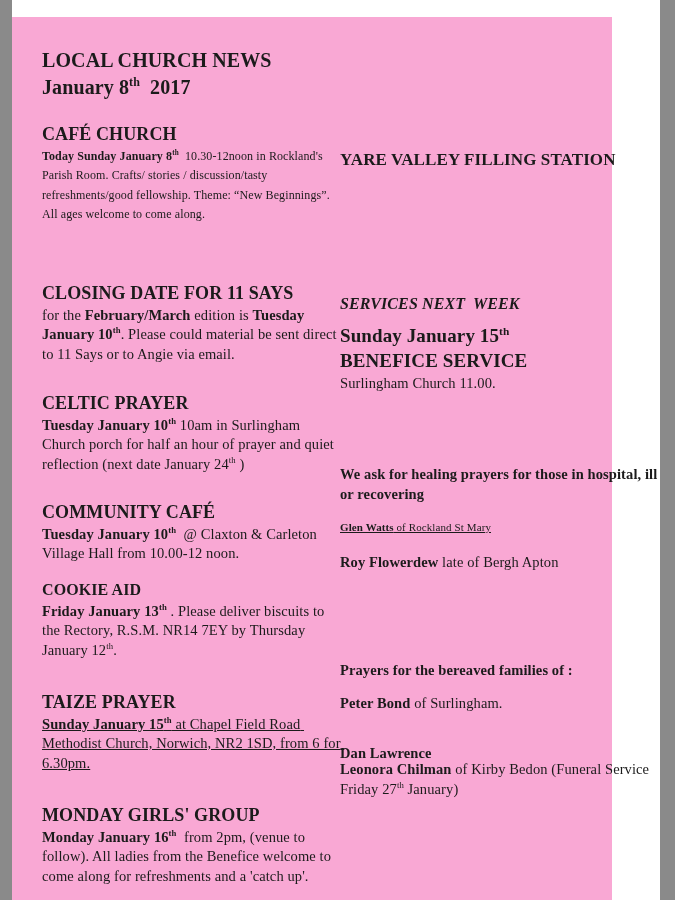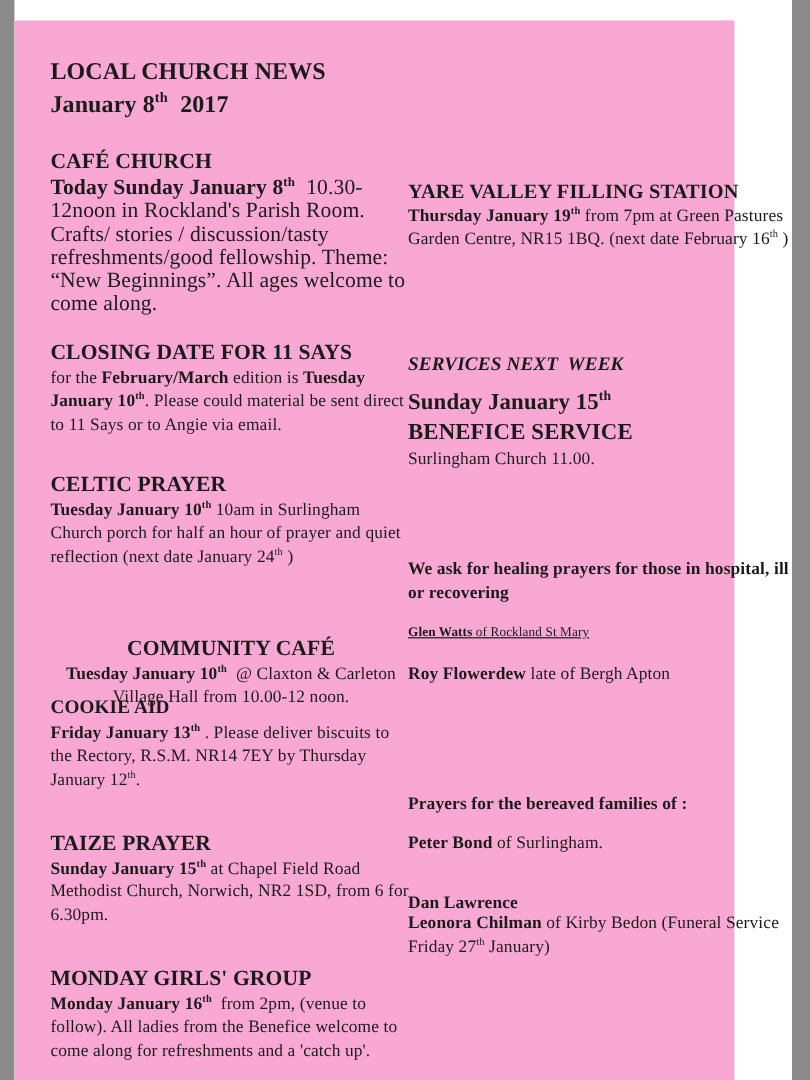--- a/index.html
+++ b/index.html
@@ -47,51 +47,50 @@
 <div class="gutter left" style="background: rgb(138, 138, 138);"></div>
 <div class="gutter right" style="background: rgb(138, 138, 138);"></div>
 <div id="document-page">
     <div class="column" style="left: 30px; width: 301px;">
       <div class="section" style="top: 30px;">
         <div class="para" style="font-size: 20px; line-height: 27px;"><span class="b">LOCAL CHURCH NEWS</span></div>
         <div class="para" style="font-size: 20px; line-height: 27px;"><span class="b">January 8</span><sup class="b">th</sup><span class="b">  2017</span></div>
       </div>
       <div class="section" style="top: 105px;">
         <div class="para heading" style="font-size: 18px; line-height: 25px;"><span class="b">CAFÉ CHURCH</span></div>
-        <div class="para" style="font-size: 18px; line-height: 19.3px;"><span class="b">Today Sunday January 8</span><sup class="b">th</sup><span>  10.30-12noon in Rockland's Parish Room. Crafts/ stories / discussion/tasty refreshments/good fellowship. Theme: “New Beginnings”. All ages welcome to come along.</span></div>
+        <div class="para" style="font-size: 12px; line-height: 19.3px;"><span class="b">Today Sunday January 8</span><sup class="b">th</sup><span>  10.30-12noon in Rockland's Parish Room. Crafts/ stories / discussion/tasty refreshments/good fellowship. Theme: “New Beginnings”. All ages welcome to come along.</span></div>
       </div>
       <div class="section" style="top: 264px;">
         <div class="para heading" style="font-size: 18px; line-height: 25px;"><span class="b">CLOSING DATE FOR 11 SAYS</span></div>
         <div class="para" style="font-size: 14.5px; line-height: 19.3px;"><span>for the </span><span class="b">February/March</span><span> edition is </span><span class="b">Tuesday January 10</span><sup class="b">th</sup><span>. Please could material be sent direct to 11 Says or to Angie via email.</span></div>
       </div>
       <div class="section" style="top: 374px;">
         <div class="para heading" style="font-size: 18px; line-height: 25px;"><span class="b">CELTIC PRAYER</span></div>
         <div class="para" style="font-size: 14.5px; line-height: 19.3px;"><span class="b">Tuesday January 10</span><sup class="b">th</sup><span> 10am in Surlingham Church porch for half an hour of prayer and quiet reflection (next date January 24</span><sup>th</sup><span> )</span></div>
       </div>
-      <div class="section" style="top: 511px; text-align: center;">
+      <div class="section" style="top: 483px;">
         <div class="para heading" style="font-size: 18px; line-height: 25px;"><span class="b">COMMUNITY CAFÉ</span></div>
         <div class="para" style="font-size: 14.5px; line-height: 19.3px;"><span class="b">Tuesday January 10</span><sup class="b">th</sup><span>  @ Claxton &amp; Carleton Village Hall from 10.00-12 noon.</span></div>
       </div>
       <div class="section" style="top: 560px;">
         <div class="para heading" style="font-size: 16px; line-height: 25px;"><span class="b">COOKIE AID</span></div>
         <div class="para" style="font-size: 14.5px; line-height: 19.3px;"><span class="b">Friday January 13</span><sup class="b">th</sup><span> . Please deliver biscuits to the Rectory, R.S.M. NR14 7EY by Thursday January 12</span><sup>th</sup><span>.</span></div>
       </div>
       <div class="section" style="top: 673px;">
         <div class="para heading" style="font-size: 18px; line-height: 25px;"><span class="b">TAIZE PRAYER</span></div>
-        <div class="para" style="font-size: 14.5px; line-height: 19.3px;"><span class="b">Sunday January 15</span><sup class="b">th</sup><span> at Chapel Field Road Methodist Church, Norwich, NR2 1SD, from 6 for 6.30pm.</span></div>
+        <div class="para" style="font-size: 14.5px; line-height: 19.3px; text-decoration: underline;"><span class="b">Sunday January 15</span><sup class="b">th</sup><span> at Chapel Field Road Methodist Church, Norwich, NR2 1SD, from 6 for 6.30pm.</span></div>
       </div>
       <div class="section" style="top: 786px;">
         <div class="para heading" style="font-size: 18px; line-height: 25px;"><span class="b">MONDAY GIRLS' GROUP</span></div>
         <div class="para" style="font-size: 14.5px; line-height: 19.3px;"><span class="b">Monday January 16</span><sup class="b">th</sup><span>  from 2pm, (venue to follow). All ladies from the Benefice welcome to come along for refreshments and a 'catch up'.</span></div>
       </div>
     </div>
     <div class="column" style="left: 328px; width: 320px;">
       <div class="section" style="top: 131px;">
         <div class="para heading" style="font-size: 17px; line-height: 23px;"><span class="b">YARE VALLEY FILLING STATION</span></div>
-        <div class="para" style="font-size: 14.5px; line-height: 19.3px;"><span class="b">Thursday January 19</span><sup class="b">th</sup><span> from 7pm at Green Pastures Garden Centre, NR15 1BQ. (next date February 16</span><sup>th</sup><span> )</span></div>
       </div>
       <div class="section" style="top: 276px;">
         <div class="para" style="font-size: 16px; line-height: 21px; font-style: italic;"><span class="b">SERVICES NEXT  WEEK</span></div>
       </div>
       <div class="section" style="top: 306px;">
         <div class="para" style="font-size: 19px; line-height: 25px;"><span class="b">Sunday January 15</span><sup class="b">th</sup></div>
         <div class="para" style="font-size: 19px; line-height: 25px;"><span class="b">BENEFICE SERVICE</span></div>
         <div class="para" style="font-size: 14.5px; line-height: 21px;"><span>Surlingham Church 11.00.</span></div>
       </div>
       <div class="section" style="top: 447px;">

